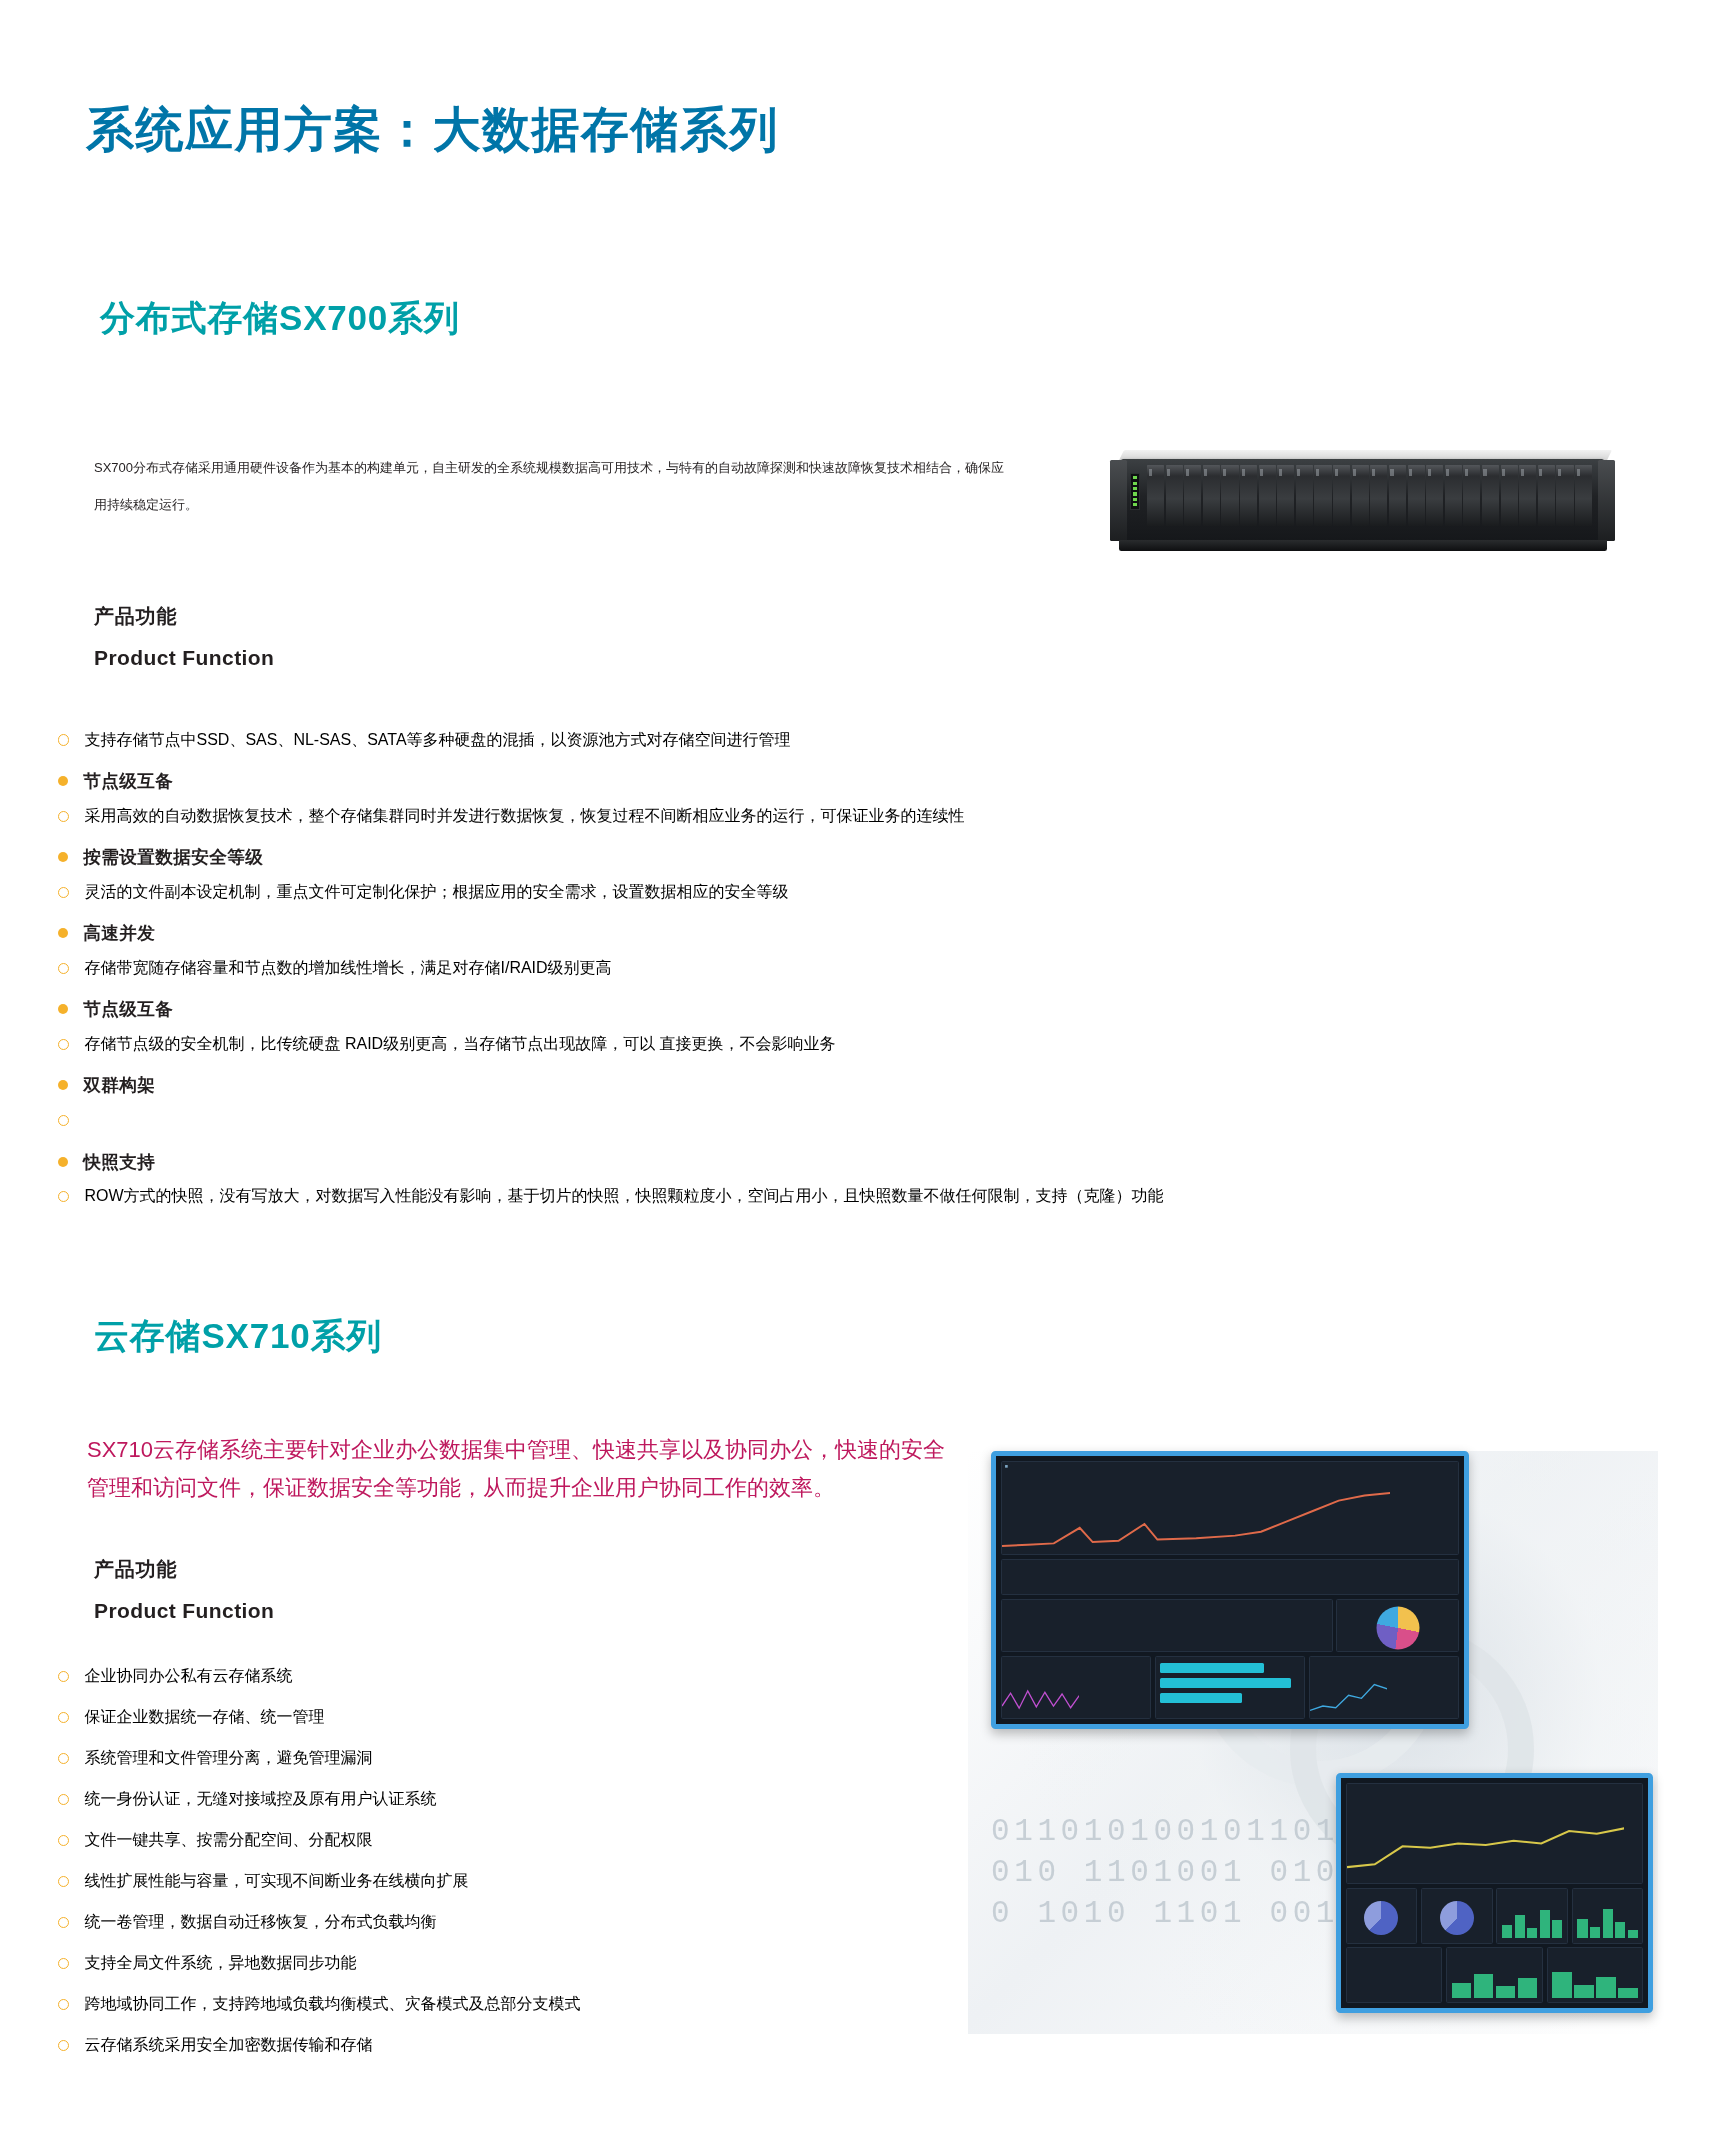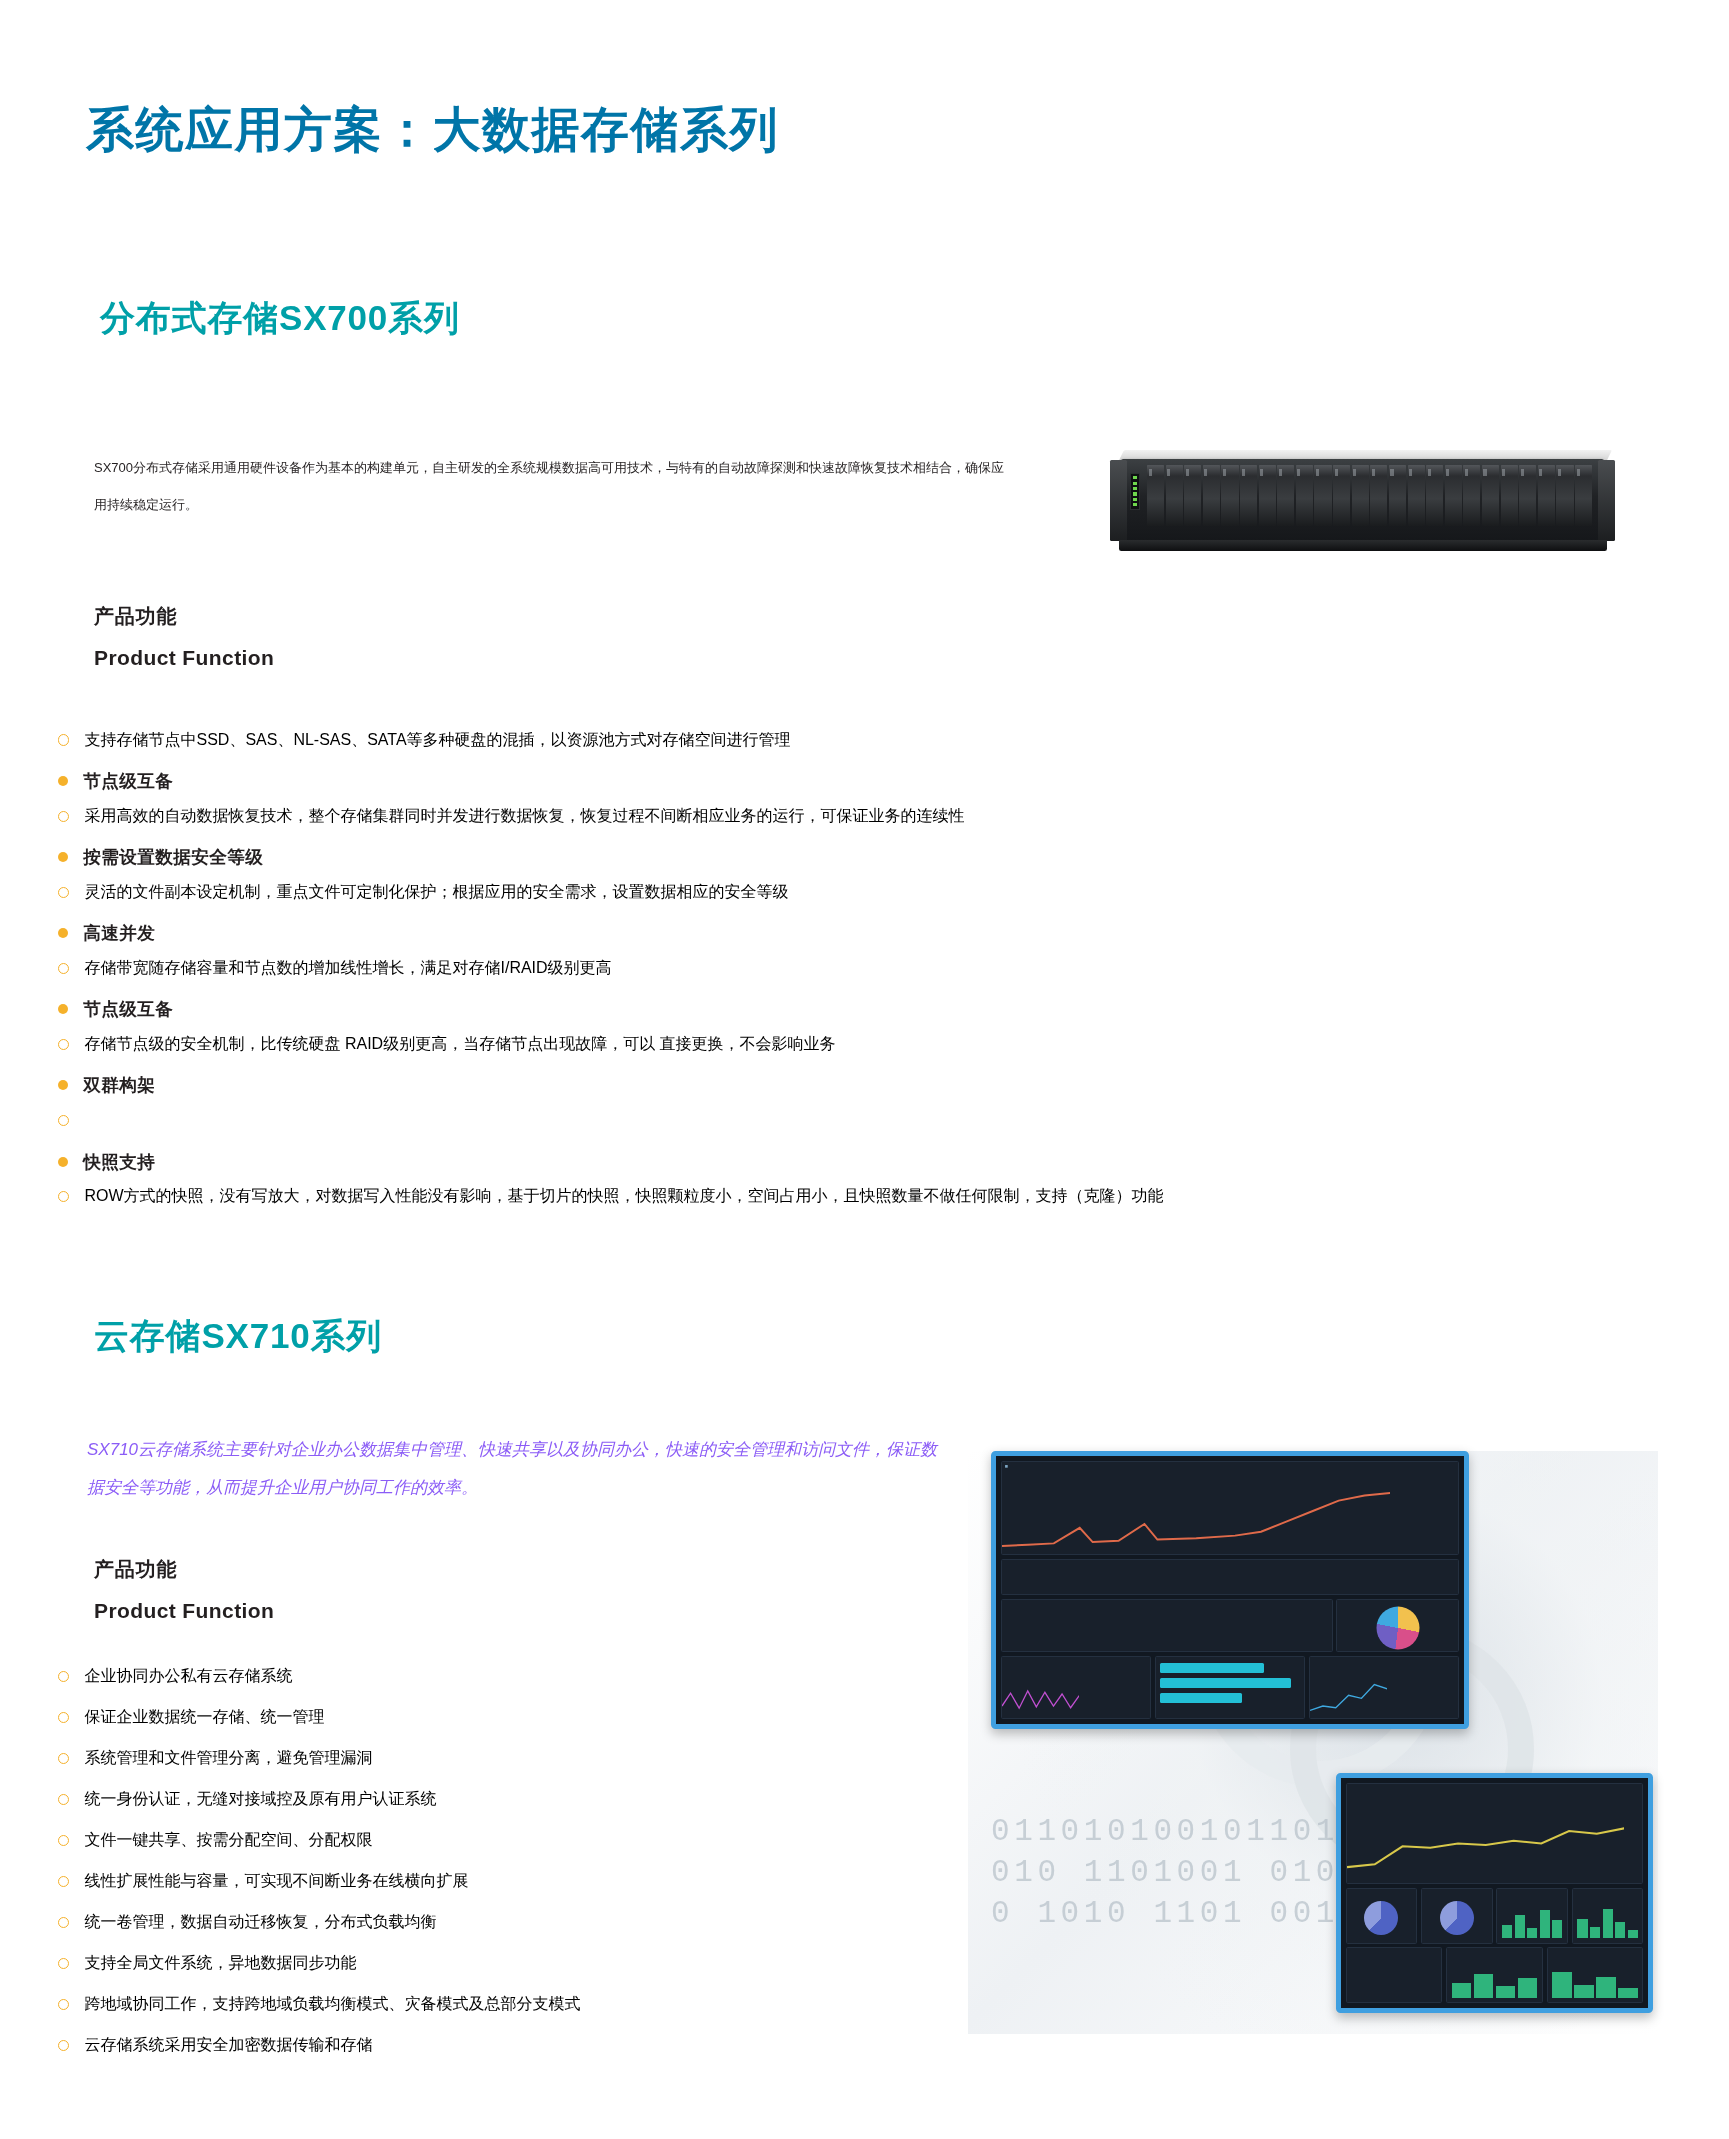--- a/index.html
+++ b/index.html
@@ -133,24 +133,23 @@
     font-weight: bold;
     color: #00a0a8;
     letter-spacing: 0.8px;
     white-space: nowrap;
   }
   .sec2-intro {
     position: absolute;
     left: 87px;
     top: 1431px;
     width: 859px;
-    font-size: 17px;
+    font-size: 22px;
     line-height: 38px;
-    color: #8b5cf6;
-    font-style: italic;
+    color: #be185d;
   }
   .pf-block2 {
     position: absolute;
     left: 94px;
     top: 1556px;
   }
   .feat-list2 {
     position: absolute;
     left: 58px;
     top: 1656px;

